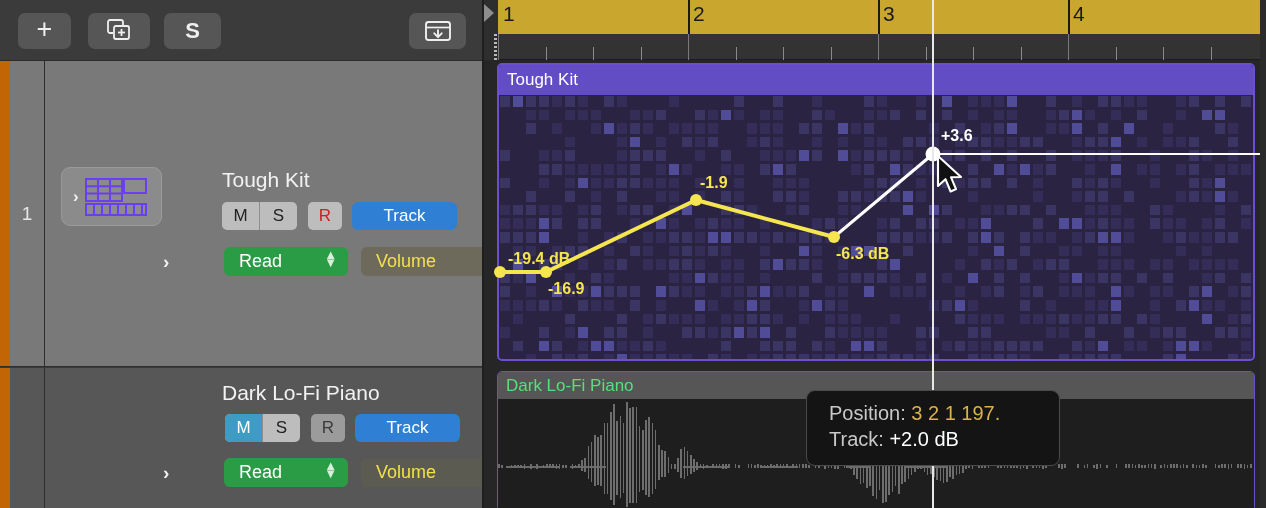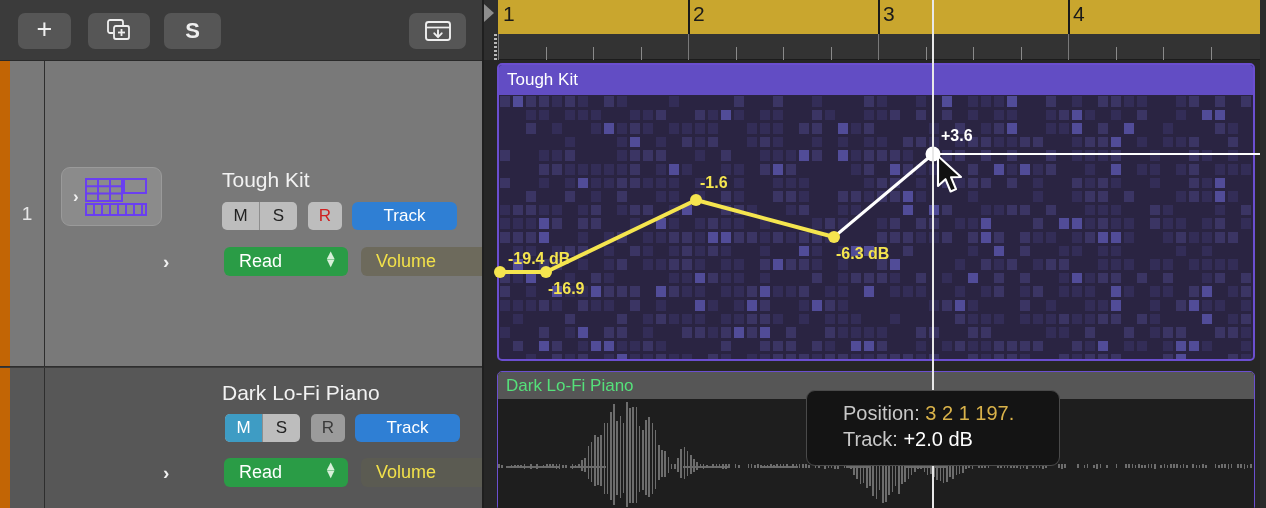--- a/index.html
+++ b/index.html
@@ -174,21 +174,21 @@
 
   
   #playhead{ position:absolute; left:448px; top:0; width:1.6px; height:508px; background:#e8e8e8; }
 
   
   #tooltip{
     position:absolute; left:322px; top:390px; width:254px; height:76px;
     background:#141414; border:1px solid #4a4a4a; border-radius:9px;
     padding:9px 0 0 22px;
   }
-  .ttline{ font-size:20px; line-height:1.32; white-space:nowrap;margin-left:14px; }
+  .ttline{ font-size:20px; line-height:1.32; white-space:nowrap; }
   .ttkey{ color:#c8c8c8; }
   .ttval-gold{ color:#d9b24a; }
   .ttval-white{ color:#ffffff; }
 
   
   #cursor{ position:absolute; left:452px; top:155px; }
 
   #right-edge{ position:absolute; left:776px; top:0; width:6px; height:508px; background:#2b2b2b; }
   #pane-divider{ position:absolute; left:482px; top:0; width:2px; height:508px; background:#1f1f1f; }
 </style>
@@ -1293,21 +1293,21 @@
       <line x1="449" y1="154" x2="782" y2="154" stroke="#ffffff" stroke-width="2"></line>
       <circle cx="16" cy="272" r="6" fill="#f5e54f"></circle>
       <circle cx="62" cy="272" r="6" fill="#f5e54f"></circle>
       <circle cx="212" cy="200" r="6" fill="#f5e54f"></circle>
       <circle cx="350" cy="237" r="6" fill="#f5e54f"></circle>
       <circle cx="449" cy="154" r="7.5" fill="#ffffff"></circle>
     </svg>
   <div id="autom-labels" style="position: absolute; left: 0px; top: 0px; width: 782px; height: 508px; pointer-events: none;">
       <div class="autolabel y" style="left: 24px; top: 250px;">-19.4 dB</div>
       <div class="autolabel y" style="left: 64px; top: 280px;">-16.9</div>
-      <div class="autolabel y" style="left: 216px; top: 174px;">-1.6</div>
+      <div class="autolabel y" style="left: 216px; top: 174px;">-1.9</div>
       <div class="autolabel y" style="left: 352px; top: 245px;">-6.3 dB</div>
       <div class="autolabel w" style="left: 457px; top: 127px;">+3.6</div>
     </div>
 
   <div id="playhead" style="left: 448px;"></div>
 
   <div id="tooltip">
     <div class="ttline">
       <span class="ttkey">Position:</span>
       <span class="ttval-gold">3 2 1 197.</span>

